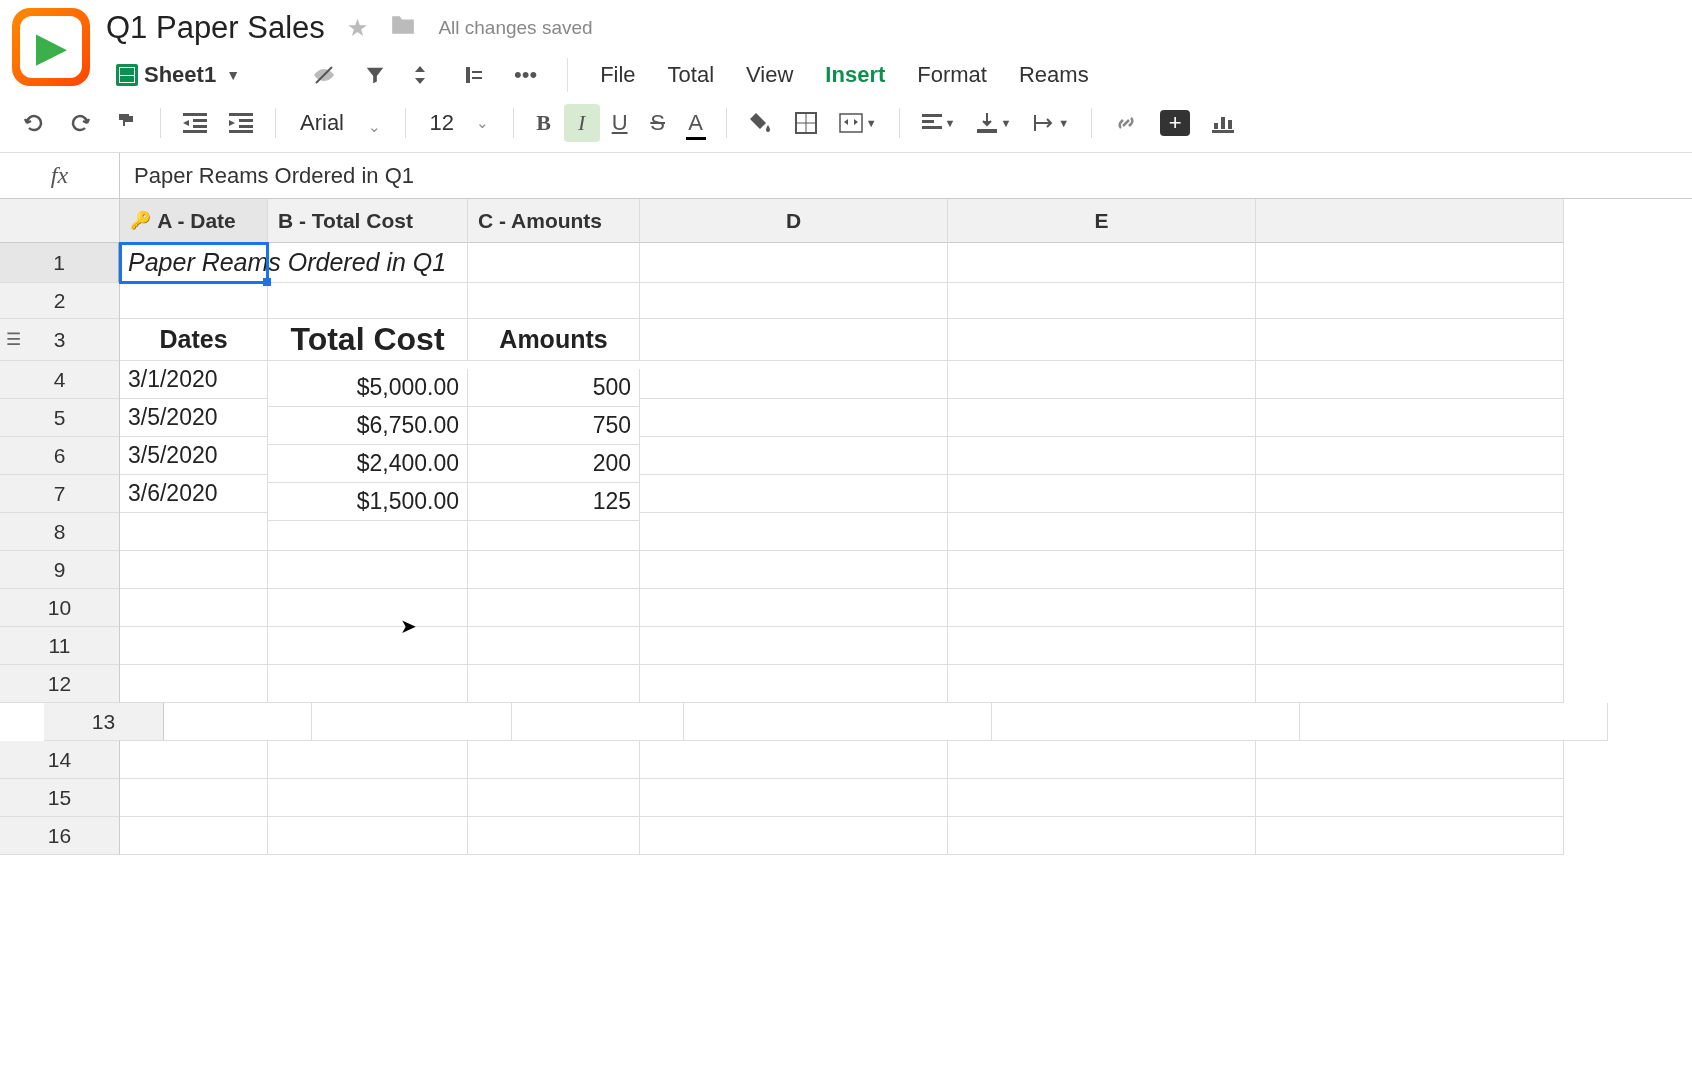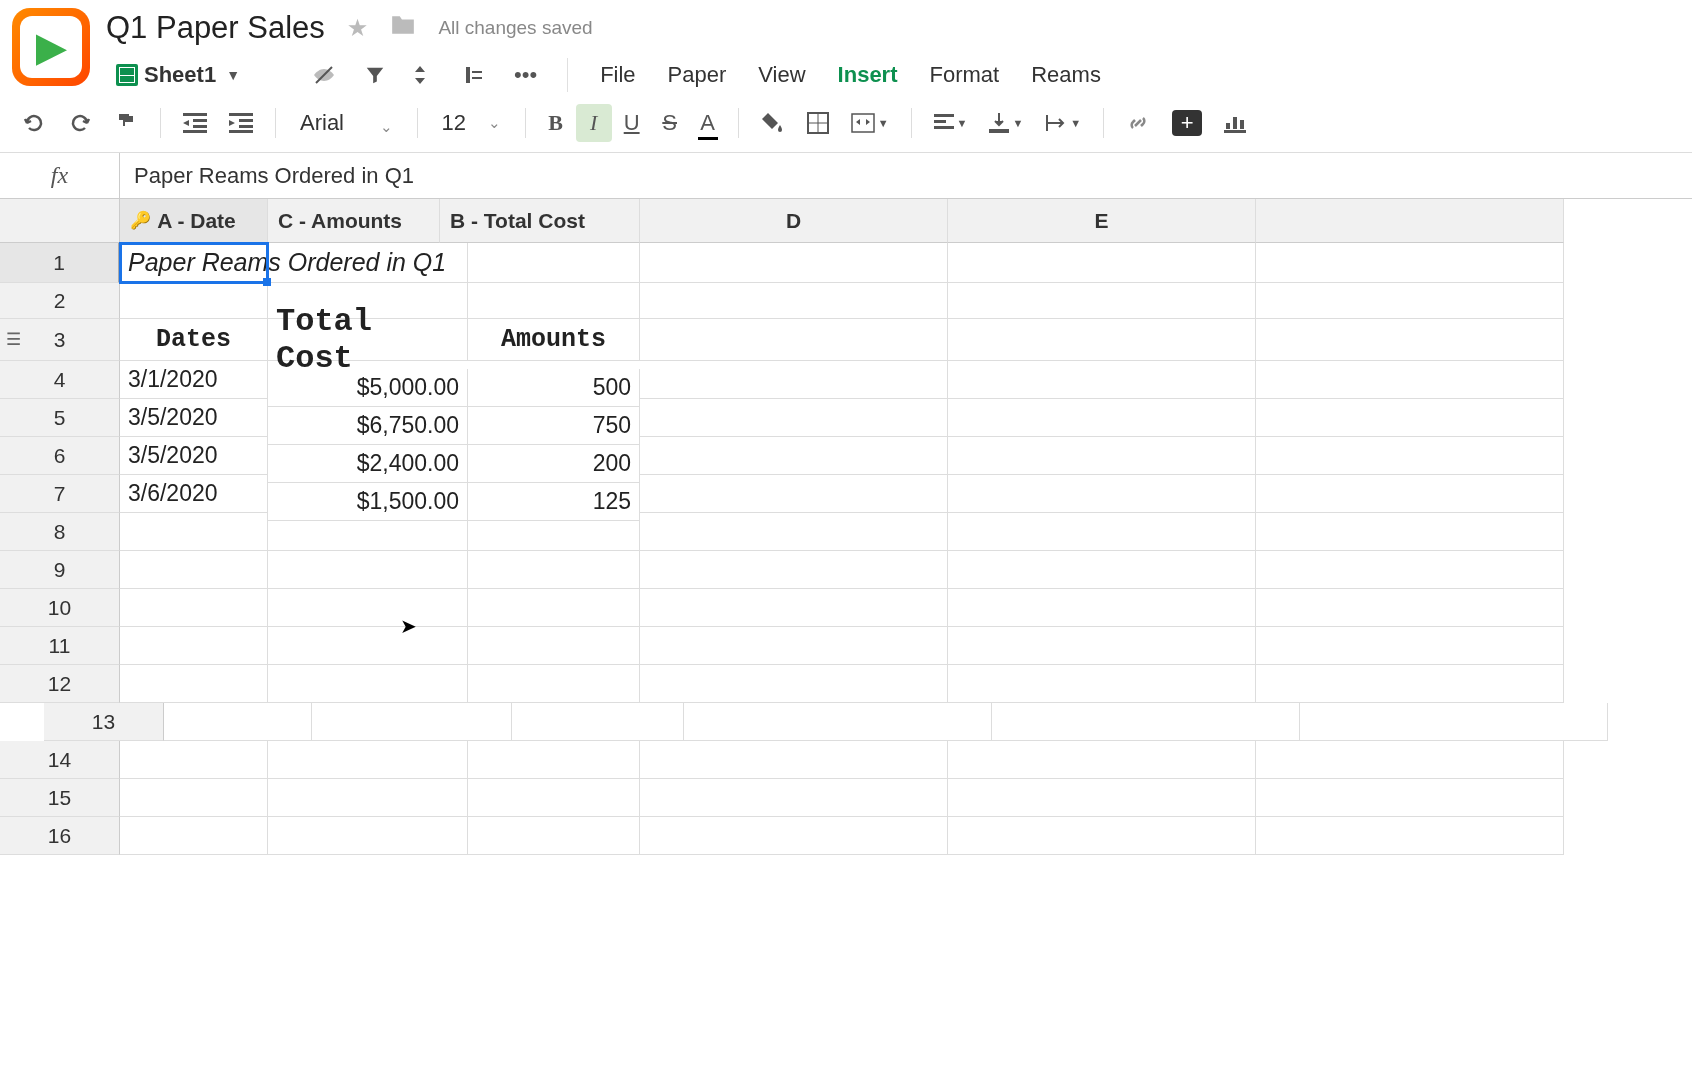--- a/index.html
+++ b/index.html
@@ -27,21 +27,21 @@
 .menu-row-spacer { width: 48px; }
 .tool-icon { color:#555; font-size:22px; padding: 6px 14px; cursor:pointer; display:inline-flex; align-items:center; justify-content:center; }
 .vsep { width:1px; height:34px; background:#e0e0e0; margin: 0 16px; }
 .menu-item { font-size: 22px; color:#333; padding: 6px 16px; cursor:pointer; }
 .menu-item.active { color:#0d904f; font-weight:600; }
 
 
 .toolbar { display: flex; align-items: center; padding: 10px 12px; border-bottom: 1px solid #ddd; gap: 2px; }
 .tb-btn { padding: 6px 10px; color:#555; font-size: 22px; cursor:pointer; display:inline-flex; align-items:center; justify-content:center; min-width:36px; }
 .tb-sep { width:1px; height:30px; background:#ddd; margin: 0 10px; }
-.font-select { display:flex; align-items:flex-end; gap: 36px; padding: 4px 12px; font-size:22px; color:#333; cursor:pointer; }
+.font-select { display:flex; align-items:flex-end; gap: 24px; padding: 4px 12px; font-size:22px; color:#333; cursor:pointer; }
 .size-select { display:flex; align-items:center; gap: 22px; padding:4px 12px; font-size:22px; color:#333; cursor:pointer; }
 .chev { color:#888; font-size:15px; }
 .bold-btn { font-weight:bold; font-family: Georgia, serif; }
 .italic-btn { font-style:italic; font-family: Georgia, serif; background:#d9ead3; border-radius:4px; }
 .underline-btn { text-decoration: underline; }
 .strike-btn { text-decoration: line-through; }
 .text-color { position:relative; }
 .text-color::after { content:""; position:absolute; left:8px; right:8px; bottom:2px; height:3px; background:#000; }
 .dd { font-size:11px; margin-left:3px; color:#555; }
 .comment-btn { background:#333; color:#fff; border-radius:4px; width:30px; height:26px; display:inline-flex; align-items:center; justify-content:center; }
@@ -58,21 +58,21 @@
 .col-head { height:44px; background:#f1f1f1; border-right:1px solid #ddd; border-bottom:1px solid #ccc; display:flex; align-items:center; font-size:21px; font-weight:600; color:#333; padding: 0 10px; }
 .col-head.sel { background:#e6e6e6; border-bottom:1px solid #aaa; }
 .col-head .key-icon { font-size:17px; margin-right:6px; }
 .row-head { width:120px; background:#f1f1f1; border-right:1px solid #ccc; border-bottom:1px solid #ddd; display:flex; align-items:center; justify-content:center; font-size:21px; color:#333; position:relative; }
 .row-head.sel { background:#e6e6e6; border-right:2px solid #aaa; }
 .row-head .db-icon { position:absolute; left:6px; color:#666; font-size:17px; }
 .cell { border-right:1px solid #ddd; border-bottom:1px solid #ddd; font-size:23px; color:#222; display:flex; align-items:center; padding: 0 8px; position:relative; }
 .cell.sel { outline:3px solid #1a73e8; outline-offset:-2px; z-index:2; }
 .cell.sel::after { content:""; position:absolute; right:-4px; bottom:-4px; width:8px; height:8px; background:#1a73e8; }
 .cell.bold { font-weight:bold; }
-.cell.center { justify-content:center;font-family:Liberation Mono, monospace; }
+.cell.center { justify-content:center; }
 .cell.right { justify-content:flex-end;margin-top:8px; }
 .cell.italic { font-style: italic; }
 .cell.overflow { overflow:visible; white-space:nowrap; z-index:1; }
 
 .w-a { width:148px; } .w-b { width:200px; } .w-c { width:172px; } .w-d { width:308px; } .w-e { width:308px; } .w-f { width:308px; }
 
 .cursor { position:absolute; left:400px; top:415px; font-size:20px; color:#000; z-index:10; pointer-events:none; }
 </style>
 </head>
 <body>
@@ -118,21 +118,21 @@
           </svg>
       </span>
       <span class="tool-icon">
         <svg width="24" height="24" viewBox="0 0 24 24">
             <path fill="#555" d="M4 4h4v16H4zM10 8h10v2H10zM10 14h10v2H10z"></path>
           </svg>
       </span>
       <span class="tool-icon">•••</span>
       <div class="vsep"></div>
       <span class="menu-item">File</span>
-      <span class="menu-item">Paper</span>
+      <span class="menu-item">Total</span>
       <span class="menu-item">View</span>
       <span class="menu-item active">Insert</span>
       <span class="menu-item">Format</span>
       <span class="menu-item">Reams</span>
     </div>
   </div>
 </div>
 
 <div class="toolbar">
   <span class="tb-btn">
@@ -237,22 +237,22 @@
 </div>
 
 <div class="grid">
 
   <div class="grid-row">
     <div class="corner"></div>
     <div class="col-head sel w-a">
         <span class="key-icon">🔑</span>
         <span>A - Date</span>
       </div>
+    <div class="col-head w-b">B - Total Cost</div>
     <div class="col-head w-c">C - Amounts</div>
-    <div class="col-head w-b">B - Total Cost</div>
     <div class="col-head w-d" style="justify-content:center">
         <span>D</span>
       </div>
     <div class="col-head w-e" style="justify-content:center">
         <span>E</span>
       </div>
     <div class="col-head w-f"></div>
   </div>
 
   <div class="grid-row" style="height:40px">

